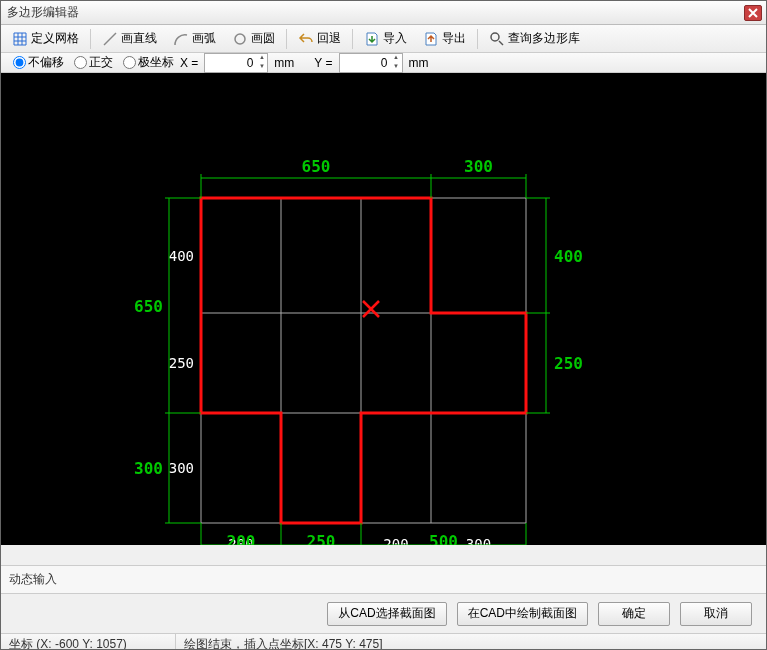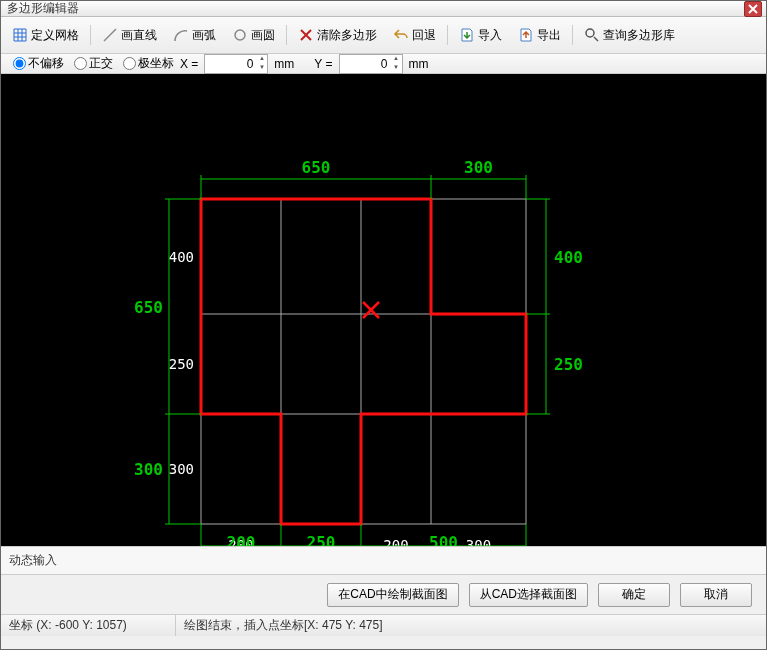--- a/index.html
+++ b/index.html
@@ -1,31 +1,31 @@
 <!DOCTYPE html>
 <html><head>
 <meta charset="utf-8">
 <style>
   * { box-sizing: border-box; margin: 0; padding: 0; }
   body { font-family: "Microsoft YaHei", SimSun, Arial, sans-serif; font-size: 12px; background: #f0f0f0; width: 767px; height: 650px; overflow: hidden; border: 1px solid #666; }
-  .titlebar { height: 16px; background: linear-gradient(#fdfdfd,#e8e8e8); border-bottom: 1px solid #bbb; display:flex; align-items:center; padding:0 4px; }
+  .titlebar { height: 24px; background: linear-gradient(#fdfdfd,#e8e8e8); border-bottom: 1px solid #bbb; display:flex; align-items:center; padding:0 4px; }
   .titlebar .title { flex:1; font-size:12px; color:#333; padding-left:2px; }
   .titlebar .close { width:18px; height:16px; background:#c94040; border:1px solid #8a2b2b; border-radius:2px; display:flex; align-items:center; justify-content:center; color:#fff; font-size:11px; line-height:1; cursor:pointer; }
-  .toolbar { height:37px; background:linear-gradient(#fafafa,#ececec); border-bottom:1px solid #ccc; display:flex; align-items:center; padding:0 4px; gap:2px; }
+  .toolbar { height:28px; background:linear-gradient(#fafafa,#ececec); border-bottom:1px solid #ccc; display:flex; align-items:center; padding:0 4px; gap:2px; }
   .tbtn { display:flex; align-items:center; gap:3px; padding:2px 6px; cursor:pointer; border:1px solid transparent; border-radius:2px; white-space:nowrap; }
   .tbtn .ico { width:16px; height:16px; display:inline-block; }
   .sep { width:1px; height:20px; background:#ccc; margin:0 2px; }
   .coordbar { height:20px; background:linear-gradient(#fafafa,#ececec); border-bottom:1px solid #ccc; display:flex; align-items:center; padding:0 8px; gap:6px; }
   .coordbar input[type=radio] { margin:0 2px 0 4px; vertical-align:middle; }
   .numbox { width:64px; height:20px; border:1px solid #aaa; text-align:right; padding:0 14px 0 2px; font-size:12px; background:#fff; }
   .spinwrap { position:relative; display:inline-block; }
   .spinwrap .spin { position:absolute; right:1px; top:1px; width:11px; height:18px; display:flex; flex-direction:column; }
   .spinwrap .spin span { flex:1; font-size:6px; line-height:7px; text-align:center; color:#555; cursor:pointer; }
   .canvas-area { background:#000; position:relative; width:100%; height:472px; }
-  .dyn-input { height:28px; border-top:1px solid #ccc; background:#f7f7f7; display:flex; align-items:center; padding:0 8px; font-size:12px; color:#333; }
+  .dyn-input { height:28px; border-top:1px solid #ccc; background:#f7f7f7; display:flex; align-items:center; padding:0 8px; font-size:12px; color:#333;margin-top:20px; }
   .btnrow { height:40px; border-top:1px solid #ccc; background:#f0f0f0; display:flex; align-items:center; justify-content:flex-end; gap:10px; padding:0 14px; }
   .btn { min-width:72px; height:24px; background:linear-gradient(#fdfdfd,#e6e6e6); border:1px solid #9c9c9c; border-radius:2px; cursor:pointer; font-size:12px; padding:0 10px; }
   .statusbar { height:22px; border-top:1px solid #ccc; background:linear-gradient(#f8f8f8,#e8e8e8); display:flex; align-items:center; font-size:12px; color:#333; }
   .statusbar .seg { padding:0 8px; border-right:1px solid #ccc; height:100%; display:flex; align-items:center; }
   .statusbar .seg:last-child { border-right:none; }
   svg text { font-family: SimSun, monospace; }
 </style>
 </head>
 <body>
 
@@ -58,26 +58,20 @@
       </svg>
     <span>画弧</span>
   </div>
   <div class="tbtn">
     <svg class="ico" viewBox="0 0 16 16">
         <circle cx="8" cy="8" r="5" stroke="#888" fill="none" stroke-width="1.5"></circle>
       </svg>
     <span>画圆</span>
   </div>
   <div class="sep"></div>
-  <div class="tbtn">
-    <svg class="ico" viewBox="0 0 16 16">
-        <path d="M3 3L13 13M13 3L3 13" stroke="#c02020" stroke-width="2"></path>
-      </svg>
-    <span>清除多边形</span>
-  </div>
   <div class="tbtn">
     <svg class="ico" viewBox="0 0 16 16">
         <path d="M6 3L2 7L6 11M2 7H10A4 4 0 0 1 14 11" stroke="#c78a20" fill="none" stroke-width="1.5"></path>
       </svg>
     <span>回退</span>
   </div>
   <div class="sep"></div>
   <div class="tbtn">
     <svg class="ico" viewBox="0 0 16 16">
         <path d="M3 2H11L13 4V14H3Z" fill="#fff" stroke="#4a80c0"></path>
@@ -178,22 +172,22 @@
       <line x1="525" y1="450" x2="525" y2="476" stroke="#00c800"></line>
       <text x="442.5" y="474" fill="#00c800" font-size="16" font-weight="bold" text-anchor="middle">500</text>
     </svg>
 </div>
 
 <div class="dyn-input">
   <span>动态输入</span>
 </div>
 
 <div class="btnrow">
+  <button class="btn">从CAD选择截面图</button>
   <button class="btn">在CAD中绘制截面图</button>
-  <button class="btn">从CAD选择截面图</button>
   <button class="btn">确定</button>
   <button class="btn">取消</button>
 </div>
 
 <div class="statusbar">
   <div class="seg" style="width:175px">坐标 (X: -600 Y: 1057)</div>
   <div class="seg" style="flex:1">绘图结束，插入点坐标[X: 475 Y: 475]</div>
 </div>
 
 </body></html>

